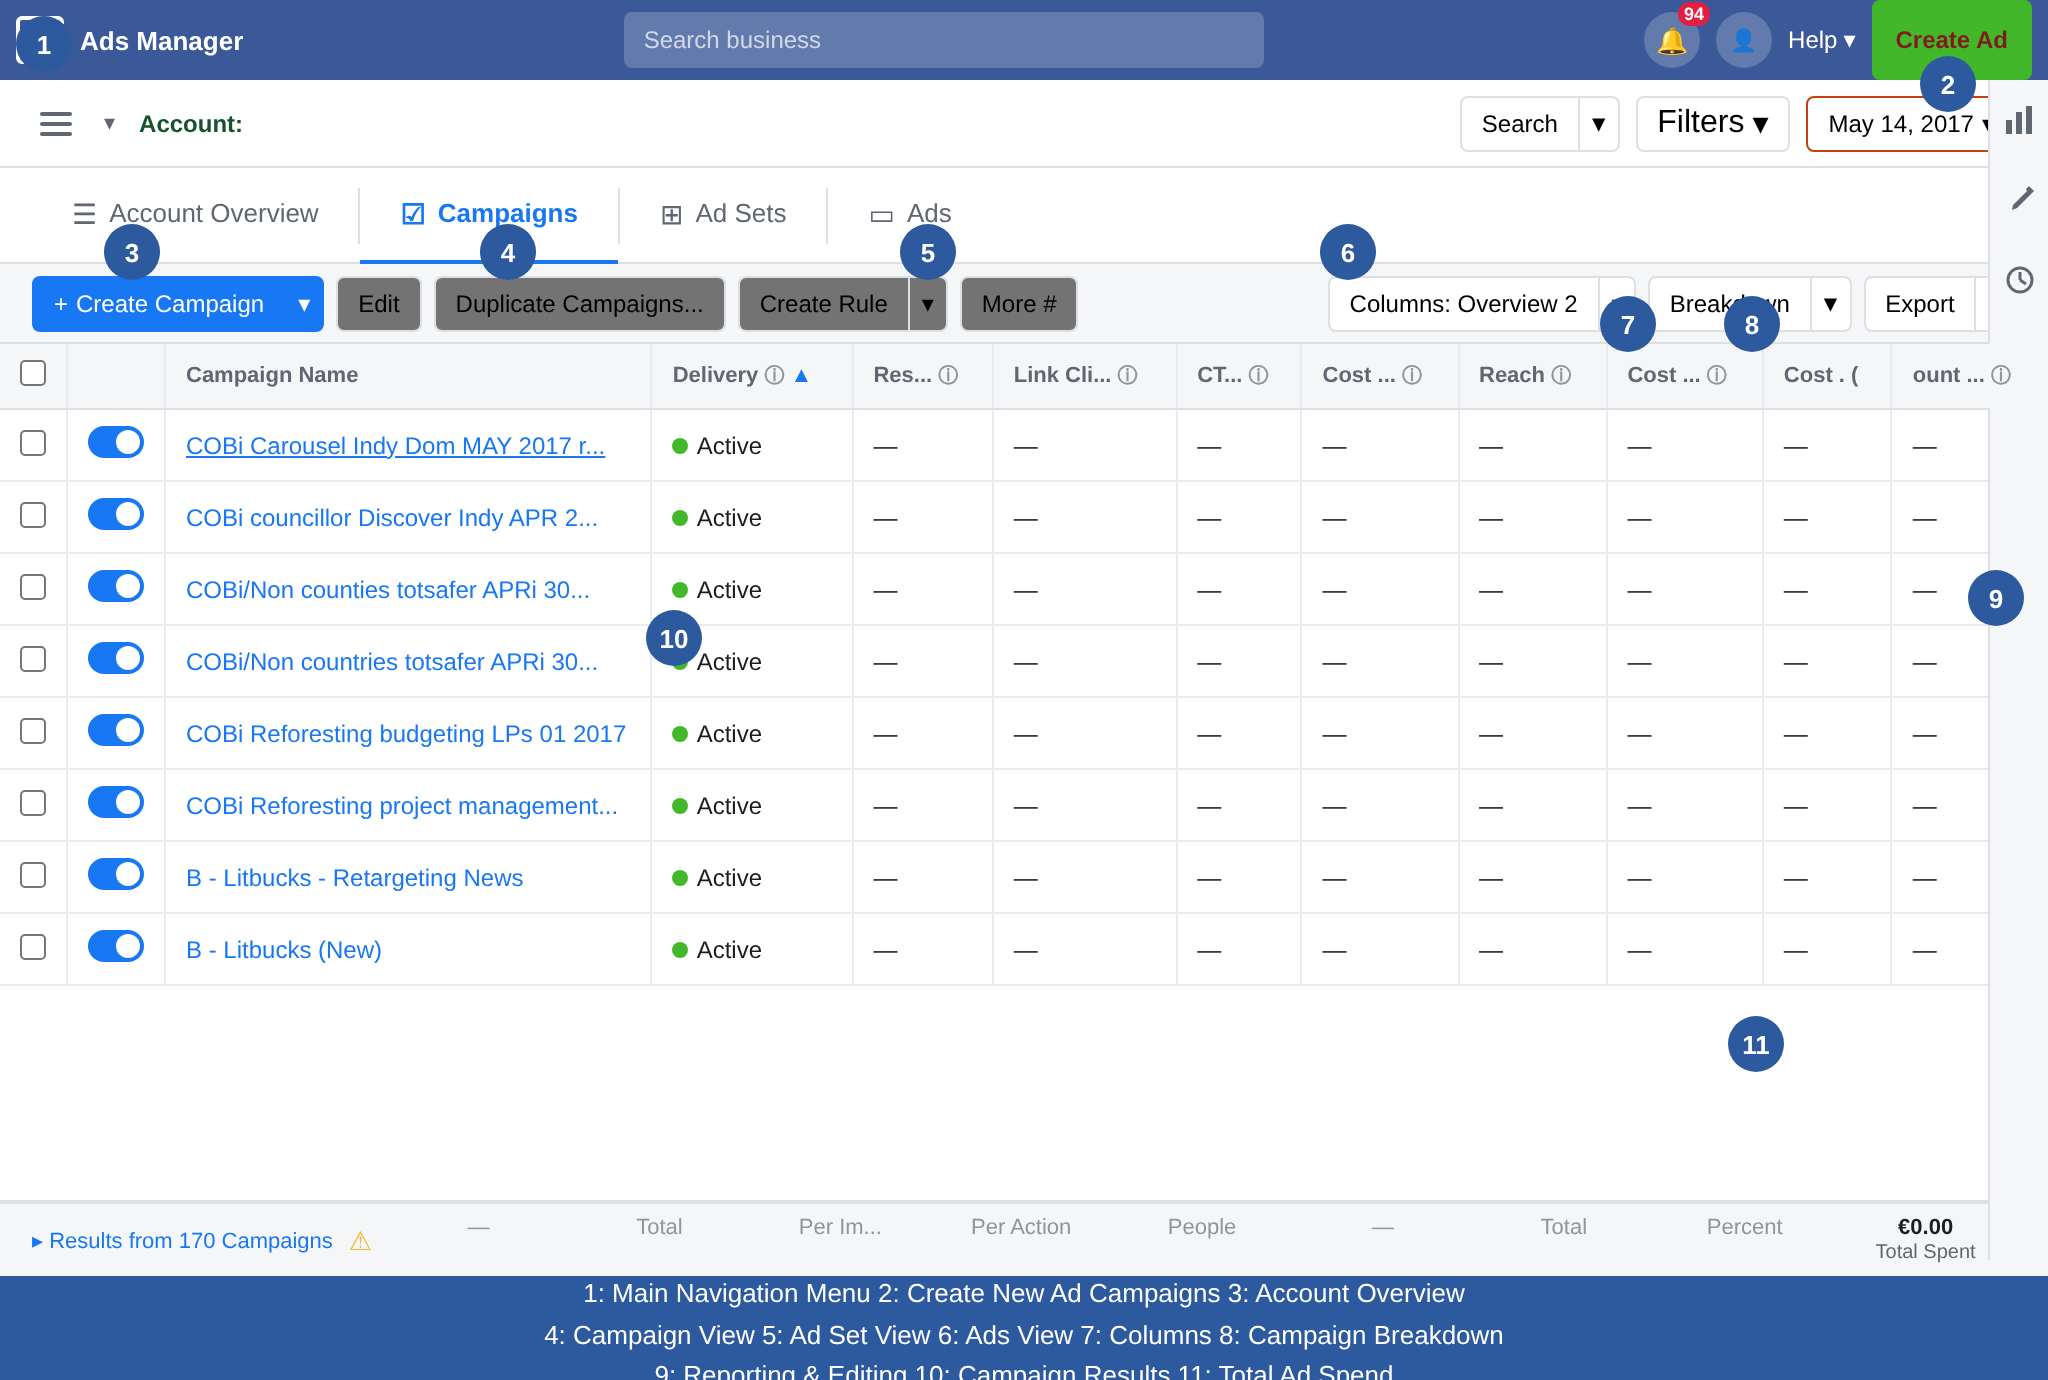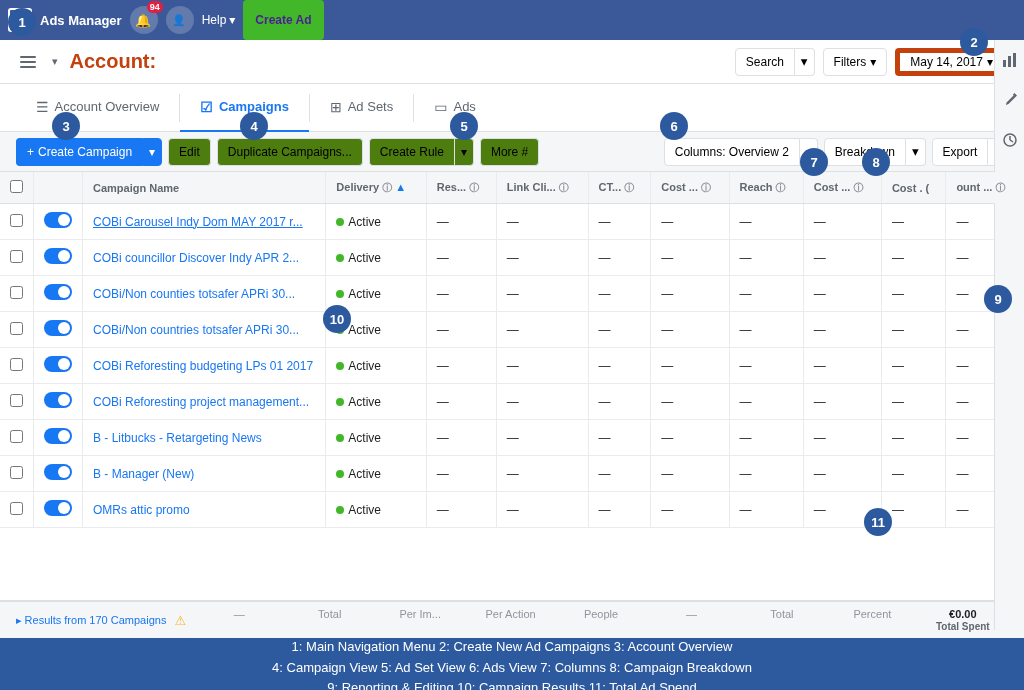--- a/index.html
+++ b/index.html
@@ -9,43 +9,43 @@
     .top-nav { display: flex; align-items: center; background: #3b5998; height: 40px; padding: 0 8px; gap: 8px; position: relative; }
     .fb-logo { width: 24px; height: 24px; background: #3b5998; border: 2px solid #fff; border-radius: 3px; display: flex; align-items: center; justify-content: center; color: #fff; font-weight: 900; font-size: 16px; flex-shrink: 0; }
     .nav-badge { position: relative; display: inline-block; }
     .badge-count { position: absolute; top: -5px; right: -5px; background: #e41e3f; color: #fff; border-radius: 8px; font-size: 9px; padding: 1px 3px; font-weight: 700; }
     .top-nav-title { color: #fff; font-size: 13px; font-weight: 600; }
     .search-bar { flex: 1; max-width: 320px; height: 28px; border-radius: 4px; background: rgba(255,255,255,0.2); border: none; color: #fff; padding: 0 10px; font-size: 12px; margin: 0 auto; }
     .search-bar::placeholder { color: rgba(255,255,255,0.7); }
     .nav-right { display: flex; align-items: center; gap: 8px; }
     .nav-icon-btn { width: 28px; height: 28px; border-radius: 50%; background: rgba(255,255,255,0.2); border: none; color: #fff; cursor: pointer; display: flex; align-items: center; justify-content: center; font-size: 13px; position: relative; }
     .help-btn { background: transparent; border: none; color: #fff; font-size: 12px; cursor: pointer; display: flex; align-items: center; gap: 3px; }
-    .create-ad-btn { background: #42b72a; color: #4c1d95; border: none; border-radius: 4px; padding: 20px 12px; font-size: 12px; font-weight: 700; cursor: pointer; height: 28px; display: flex; align-items: center; }
+    .create-ad-btn { background: #42b72a; color: #7f1d1d; border: none; border-radius: 4px; padding: 20px 12px; font-size: 12px; font-weight: 700; cursor: pointer; height: 28px; display: flex; align-items: center; }
 
     
     .account-bar { background: #fff; height: 44px; display: flex; align-items: center; padding: 0 16px; border-bottom: 1px solid #dddfe2; gap: 12px; }
     .hamburger-btn { background: transparent; border: none; cursor: pointer; display: flex; flex-direction: column; gap: 3px; padding: 4px; }
     .hamburger-line { width: 16px; height: 2px; background: #606770; border-radius: 1px; }
-    .account-label { font-size: 20px; font-weight: 600; color: #c2410c; }
+    .account-label { font-size: 12px; font-weight: 600; color: #14532d; }
     .account-bar-right { margin-left: auto; display: flex; align-items: center; gap: 8px; }
     .search-btn { background: #fff; border: 1px solid #dddfe2; border-radius: 4px 0 0 4px; padding: 5px 10px; font-size: 12px; cursor: pointer; height: 28px; }
     .search-dropdown-btn { background: #fff; border: 1px solid #dddfe2; border-left: none; border-radius: 0 4px 4px 0; padding: 5px 6px; cursor: pointer; height: 28px; }
-    .filters-btn { background: #fff; border: 1px solid #dddfe2; border-radius: 4px; padding: 5px 10px; font-size: 12px; cursor: pointer; height: 28px; display: flex; align-items: center; gap: 4px; }
-    .date-btn { background: #fff; border: 5px solid #c2410c; border-radius: 4px; padding: 5px 10px; font-size: 12px; cursor: pointer; height: 28px; display: flex; align-items: center; gap: 4px; }
+    .filters-btn { background: #fff; border: 1px solid #dddfe2; border-radius: 4px; padding: 5px 10px; font-size: 16px; cursor: pointer; height: 28px; display: flex; align-items: center; gap: 4px; }
+    .date-btn { background: #fff; border: 1px solid #c2410c; border-radius: 4px; padding: 5px 10px; font-size: 12px; cursor: pointer; height: 28px; display: flex; align-items: center; gap: 4px; }
 
     
     .tabs-bar { background: #fff; height: 48px; display: flex; align-items: center; border-bottom: 1px solid #dddfe2; padding: 0 16px; }
     .tab-item { display: flex; align-items: center; gap: 6px; padding: 0 20px; height: 48px; cursor: pointer; font-size: 13px; color: #606770; border-bottom: 2px solid transparent; position: relative; }
     .tab-item.active { color: #1877f2; border-bottom: 2px solid #1877f2; font-weight: 600; }
     .tab-separator { width: 1px; height: 28px; background: #dddfe2; }
     .tab-icon { font-size: 14px; }
 
     
     .toolbar { background: #f5f6f7; height: 40px; display: flex; align-items: center; padding: 0 16px; gap: 6px; border-bottom: 1px solid #dddfe2; }
-    .toolbar-btn { background: #4d7c0f; border: 1px solid #dddfe2; border-radius: 4px; padding: 4px 10px; font-size: 12px; cursor: pointer; height: 28px; display: flex; align-items: center; gap: 4px; white-space: nowrap; }
+    .toolbar-btn { background: #737373; border: 1px solid #dddfe2; border-radius: 4px; padding: 4px 10px; font-size: 12px; cursor: pointer; height: 28px; display: flex; align-items: center; gap: 4px; white-space: nowrap; }
     .toolbar-btn.primary { background: #1877f2; border-color: #1877f2; color: #fff; }
     .toolbar-btn-split { display: flex; }
     .toolbar-btn-split .main { border-radius: 4px 0 0 4px; border-right: none; }
     .toolbar-btn-split .arrow { border-radius: 0 4px 4px 0; padding: 4px 6px; }
     .toolbar-right { margin-left: auto; display: flex; align-items: center; gap: 6px; }
     .columns-btn { background: #fff; border: 1px solid #dddfe2; border-radius: 4px 0 0 4px; padding: 4px 10px; font-size: 12px; cursor: pointer; height: 28px; display: flex; align-items: center; gap: 4px; }
     .columns-arrow { background: #fff; border: 1px solid #dddfe2; border-left: none; border-radius: 0 4px 4px 0; padding: 4px 6px; cursor: pointer; height: 28px; display: flex; align-items: center; }
 
     
     .table-container { background: #fff; overflow-x: auto; overflow-y: auto; height: calc(690px - 40px - 44px - 48px - 40px - 60px - 30px); }
@@ -87,20 +87,23 @@
 </head>
 <body>
 
 <div style="position:relative; width:1024px; height:690px; overflow:hidden;">
 
   <div class="top-nav">
     <div class="fb-logo">
       <span style="font-weight:900; font-size:15px; color:#fff;">f</span>
     </div>
     <span class="top-nav-title">Ads Manager</span>
+    <div style="flex:1; display:flex; justify-content:center;">
+      <input class="search-bar" type="text" placeholder="Search business" style="">
+    </div>
     <div class="nav-right">
       <div class="nav-icon-btn nav-badge">
         <span style="font-size:13px;">🔔</span>
         <span class="badge-count">94</span>
       </div>
       <div class="nav-icon-btn">
         <span style="font-size:11px;">👤</span>
       </div>
       <button class="help-btn">
         <span>Help</span>
@@ -304,35 +307,21 @@
     <td class="dash-val">—</td>
     <td class="dash-val">—</td>
     <td class="dash-val">—</td>
     <td class="dash-val">—</td>
     <td class="dash-val">—</td>
     <td class="dash-val">—</td>
   </tr>
           <tr>
     <td class="cb-col"><input type="checkbox" class="input-checkbox" style=""></td>
     <td class="toggle-col"><span class="toggle-switch"></span></td>
-    <td class="col-campaign" style="cursor:pointer; color:#1877f2;" title="B - Litbucks (New)">B - Manager (New)</td>
-    <td><span class="status-dot"></span>Active</td>
-    <td class="dash-val">—</td>
-    <td class="dash-val">—</td>
-    <td class="dash-val">—</td>
-    <td class="dash-val">—</td>
-    <td class="dash-val">—</td>
-    <td class="dash-val">—</td>
-    <td class="dash-val">—</td>
-    <td class="dash-val">—</td>
-  </tr>
-          <tr>
-    <td class="cb-col"><input type="checkbox" class="input-checkbox" style=""></td>
-    <td class="toggle-col"><span class="toggle-switch"></span></td>
-    <td class="col-campaign" style="cursor:pointer; color:#1877f2;" title="OMRs attic promo">OMRs attic promo</td>
+    <td class="col-campaign" style="cursor:pointer; color:#1877f2;" title="B - Litbucks (New)">B - Litbucks (New)</td>
     <td><span class="status-dot"></span>Active</td>
     <td class="dash-val">—</td>
     <td class="dash-val">—</td>
     <td class="dash-val">—</td>
     <td class="dash-val">—</td>
     <td class="dash-val">—</td>
     <td class="dash-val">—</td>
     <td class="dash-val">—</td>
     <td class="dash-val">—</td>
   </tr>
@@ -345,21 +334,21 @@
     <span class="footer-warning">⚠</span>
     <div class="footer-cells">
       <span class="footer-cell">—</span>
       <span class="footer-cell">Total</span>
       <span class="footer-cell">Per Im...</span>
       <span class="footer-cell">Per Action</span>
       <span class="footer-cell">People</span>
       <span class="footer-cell">—</span>
       <span class="footer-cell">Total</span>
       <span class="footer-cell">Percent</span>
-      <span class="footer-cell spend">€0.00<br><span style="font-size:10px; font-weight:700; color:#606770;">Total Spent</span></span>
+      <span class="footer-cell spend">€0.00<br><span style="font-size:10px; font-weight:400; color:#606770;">Total Spent</span></span>
     </div>
   </div>
 
   <div class="bottom-caption">
     <div>
       <div>1: Main Navigation Menu  2: Create New Ad Campaigns  3: Account Overview</div>
       <div>4: Campaign View  5: Ad Set View  6: Ads View  7: Columns  8: Campaign Breakdown</div>
       <div>9: Reporting &amp; Editing  10: Campaign Results  11: Total Ad Spend</div>
     </div>
   </div>

